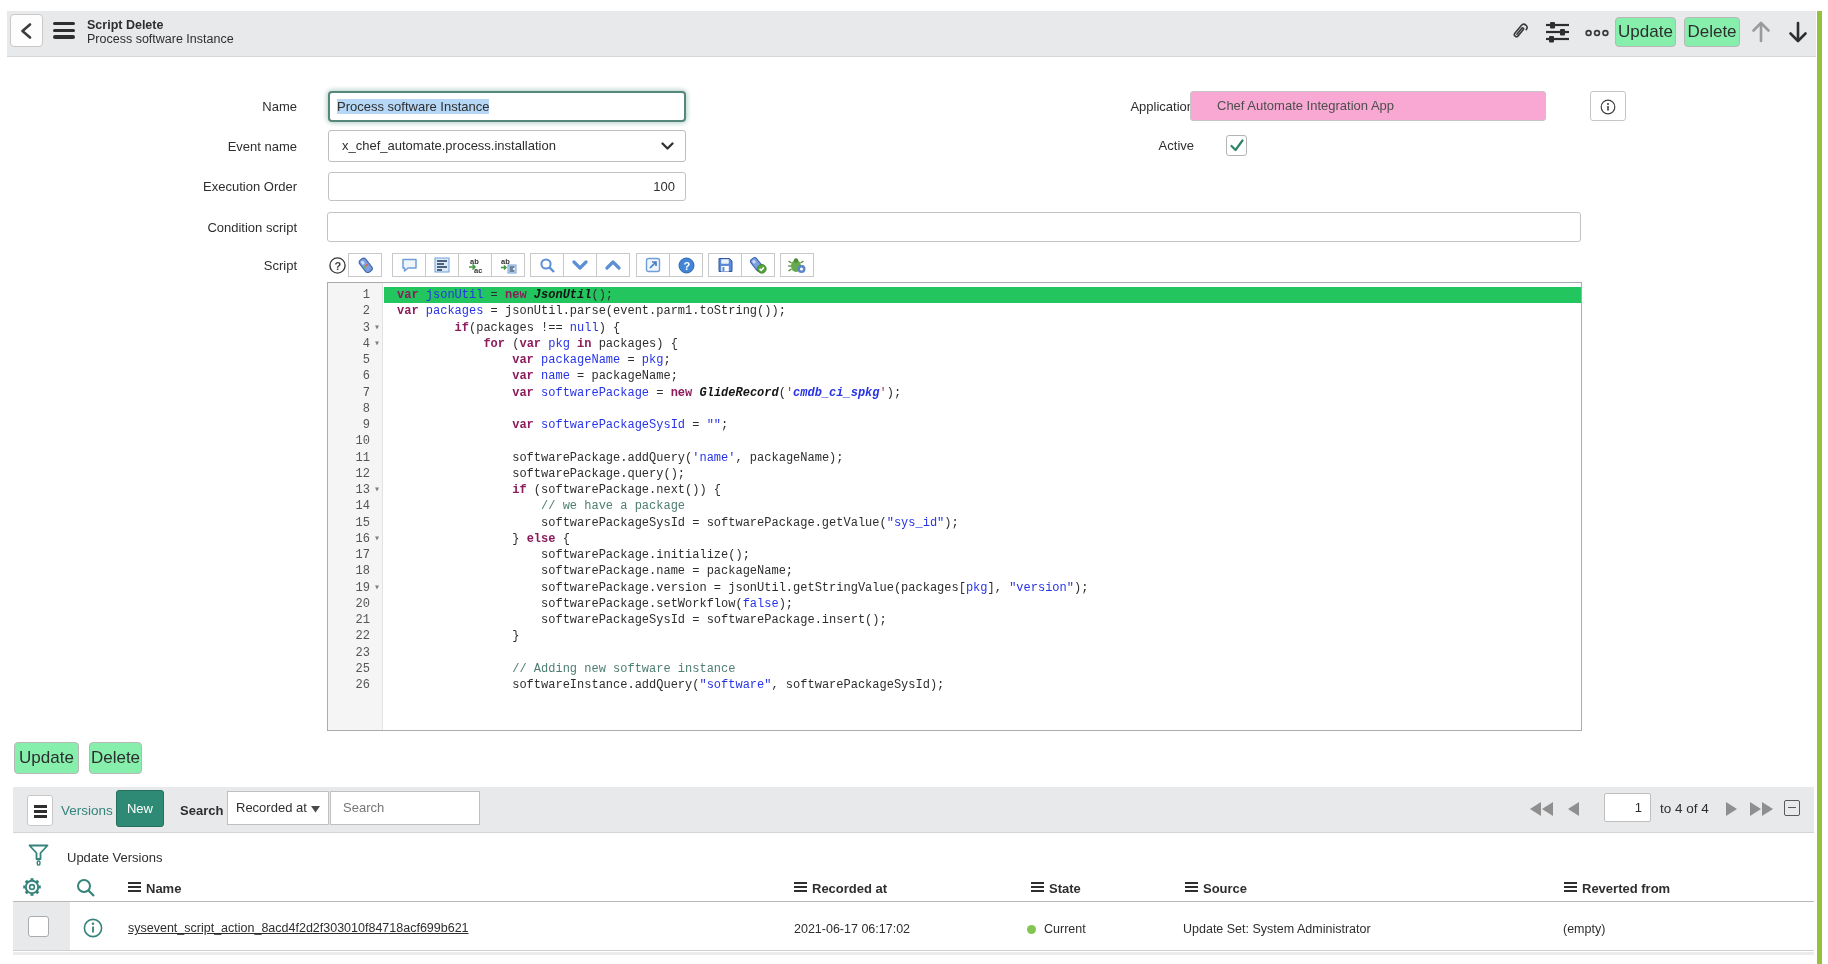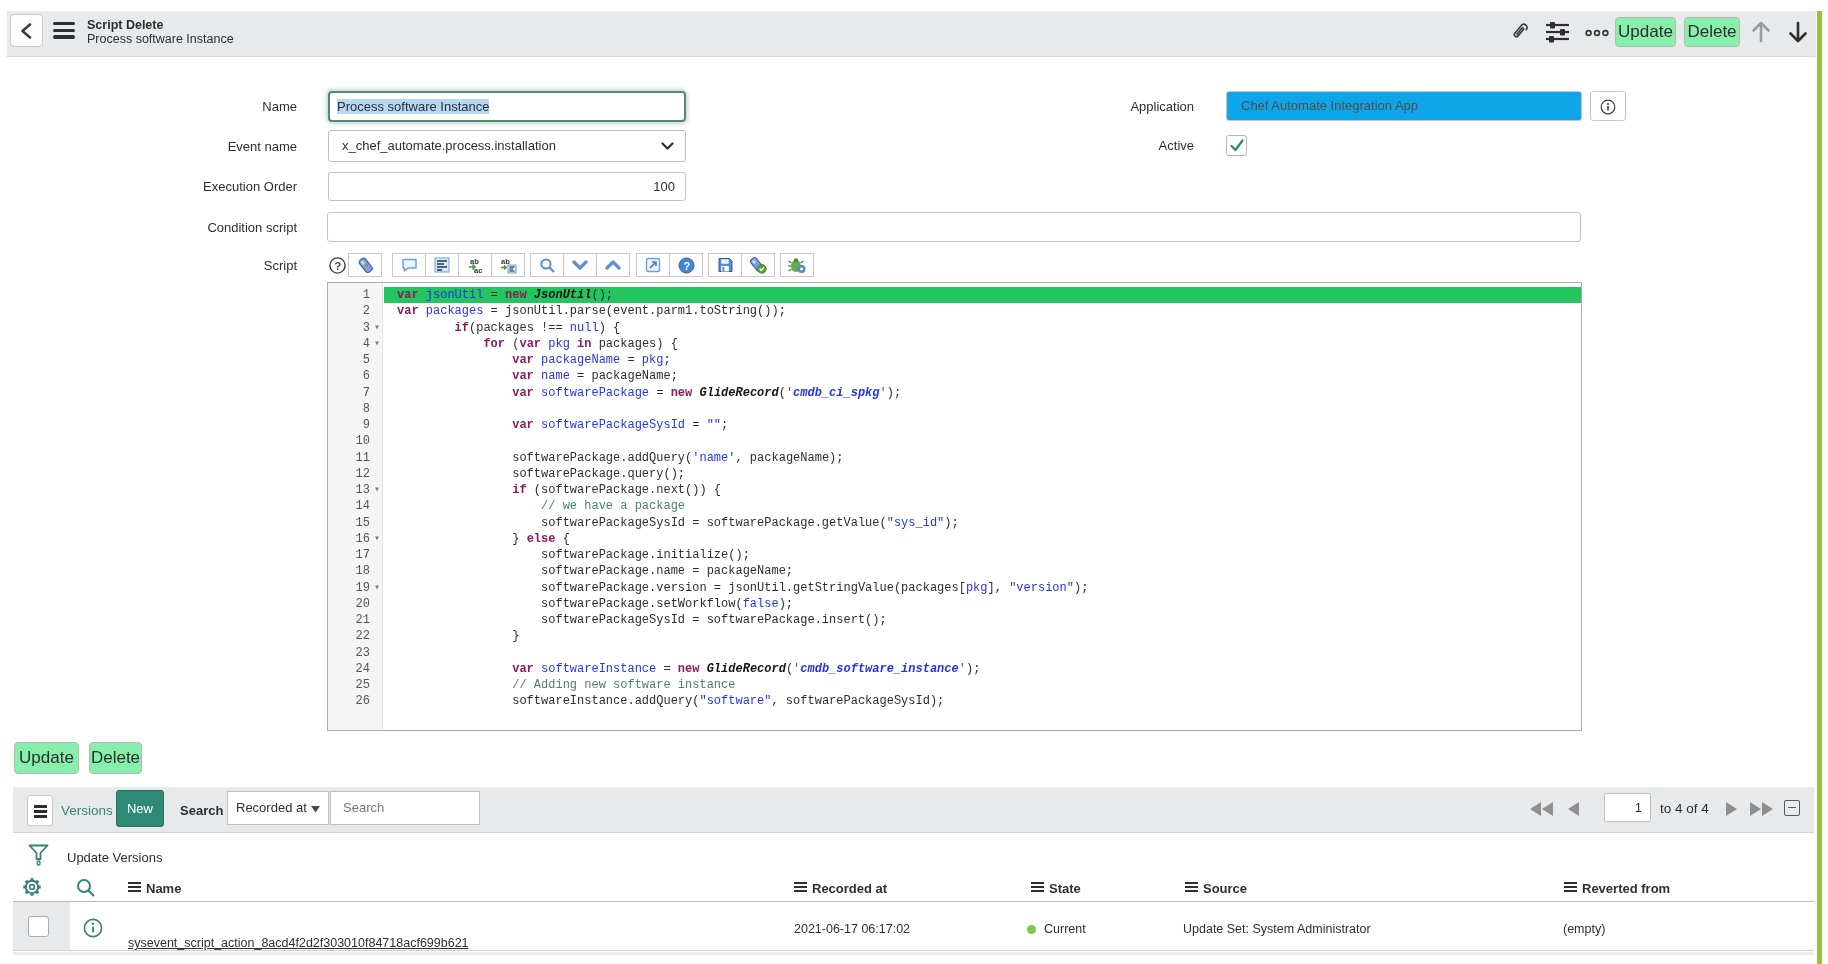--- a/index.html
+++ b/index.html
@@ -90,21 +90,21 @@
       <path d="M1.5 1.5 L6.5 6.5 L11.5 1.5" fill="none" stroke="#2e2e2e" stroke-width="2.2" stroke-linecap="round" stroke-linejoin="round"></path>
     </svg>
 </div>
 <div class="lbl" style="left:7px;top:179px">Execution Order</div>
 <div class="inp" style="left:328px;top:172px;width:358px;height:29px;line-height:27px;text-align:right;padding-right:10px">100</div>
 <div class="lbl" style="left:7px;top:220px">Condition script</div>
 <div class="inp" style="left:327px;top:212px;width:1254px;height:30px"></div>
 <div class="lbl" style="left:7px;top:258px">Script</div>
 
 <div class="lbl" style="left:904px;top:99px">Application</div>
-<div class="abs" style="left:1226px;top:91px;width:356px;height:30px;background:#0ea5e9;border:1px solid #c5c5c5;border-radius:3px;font-size:13px;line-height:28px;padding-left:14px;color:#4e4e4e">Chef Automate Integration App</div>
+<div class="abs" style="left:1190px;top:91px;width:356px;height:30px;background:#f9a8d4;border:1px solid #c5c5c5;border-radius:3px;font-size:13px;line-height:28px;padding-left:26px;color:#4e4e4e">Chef Automate Integration App</div>
 <div class="abs" style="left:1590px;top:91px;width:36px;height:30px;background:#fff;border:1px solid #c5c5c5;border-radius:3px">
  <svg class="abs" style="left:9px;top:7px" width="16" height="16" viewBox="0 0 16 16">
       <circle cx="8" cy="8" r="6.8" fill="none" stroke="#3d3d3d" stroke-width="1.2"></circle>
       <circle cx="8" cy="4.9" r="1" fill="#3d3d3d"></circle>
       <path d="M8 7 v4.4" stroke="#3d3d3d" stroke-width="1.6"></path>
     </svg>
 </div>
 <div class="lbl" style="left:904px;top:138px">Active</div>
 <div class="abs" style="left:1226px;top:135px;width:21px;height:21px;background:#fff;border:1px solid #b5b5b5;border-radius:3px">
  <svg class="abs" style="left:2px;top:2px" width="16" height="15" viewBox="0 0 16 15">
@@ -251,21 +251,20 @@
 <div class="cl"><span class="num">14</span><span class="fold"></span><span class="ct">                    <span class="c">// we have a package</span></span></div>
 <div class="cl"><span class="num">15</span><span class="fold"></span><span class="ct">                    softwarePackageSysId = softwarePackage.getValue(<span class="s">"sys_id"</span>);</span></div>
 <div class="cl"><span class="num">16</span><span class="fold">▾</span><span class="ct">                } <span class="k">else</span> {</span></div>
 <div class="cl"><span class="num">17</span><span class="fold"></span><span class="ct">                    softwarePackage.initialize();</span></div>
 <div class="cl"><span class="num">18</span><span class="fold"></span><span class="ct">                    softwarePackage.name = packageName;</span></div>
 <div class="cl"><span class="num">19</span><span class="fold">▾</span><span class="ct">                    softwarePackage.version = jsonUtil.getStringValue(packages[<span class="d">pkg</span>], <span class="s">"version"</span>);</span></div>
 <div class="cl"><span class="num">20</span><span class="fold"></span><span class="ct">                    softwarePackage.setWorkflow(<span class="d">false</span>);</span></div>
 <div class="cl"><span class="num">21</span><span class="fold"></span><span class="ct">                    softwarePackageSysId = softwarePackage.insert();</span></div>
 <div class="cl"><span class="num">22</span><span class="fold"></span><span class="ct">                }</span></div>
 <div class="cl"><span class="num">23</span><span class="fold"></span><span class="ct"></span></div>
-<div class="cl"><span class="num">24</span><span class="fold"></span><span class="ct">                <span class="k">var</span> <span class="d">softwareInstance</span> = <span class="k">new</span> <span class="cls">GlideRecord</span>(<span class="q">'</span><span class="ts">cmdb_software_instance</span><span class="q">'</span>);</span></div>
 <div class="cl"><span class="num">25</span><span class="fold"></span><span class="ct">                <span class="c">// Adding new software instance</span></span></div>
 <div class="cl"><span class="num">26</span><span class="fold"></span><span class="ct">                softwareInstance.addQuery(<span class="s">"software"</span>, softwarePackageSysId);</span></div>
 </div>
 
 <div class="btn" style="left:14px;top:742px;width:65px;height:32px;line-height:30px">Update</div>
 <div class="btn" style="left:89px;top:742px;width:53px;height:32px;line-height:30px">Delete</div>
 
 <div class="vbar">
  <div class="abs" style="left:14px;top:8px;width:26px;height:31px;background:#fff;border:1px solid #c9c9c9;border-radius:3px">
   <div class="abs" style="left:5.5px;top:9px;width:13px;height:2.6px;background:#2e2e2e"></div>
@@ -365,19 +364,19 @@
 
 <div class="abs" style="left:13px;top:901px;width:1801px;height:1px;background:#b9b9b9"></div>
 <div class="abs" style="left:13px;top:902px;width:1801px;height:49px;background:#fff;border-bottom:1px solid #cfcfcf">
   <div class="abs" style="left:0;top:0;width:57px;height:48px;background:#e8e9ea"></div>
   <div class="abs" style="left:15px;top:14px;width:21px;height:21px;background:#fff;border:1px solid #ababab;border-radius:3px"></div>
   <svg class="abs" style="left:70px;top:16px" width="20" height="20" viewBox="0 0 20 20">
       <circle cx="10" cy="10" r="8.6" fill="none" stroke="#35837a" stroke-width="1.6"></circle>
       <circle cx="10" cy="5.8" r="1.2" fill="#35837a"></circle>
       <path d="M10 8.4 v6" stroke="#35837a" stroke-width="1.8"></path>
     </svg>
-  <div class="abs" style="left:115px;top:34px;font-size:12.5px;text-decoration:underline;color:#2e2e2e">sysevent_script_action_8acd4f2d2f303010f84718acf699b621</div>
+  <div class="abs" style="left:115px;top:19px;font-size:12.5px;text-decoration:underline;color:#2e2e2e">sysevent_script_action_8acd4f2d2f303010f84718acf699b621</div>
   <div class="abs" style="left:781px;top:20px;font-size:12.5px">2021-06-17 06:17:02</div>
   <div class="abs" style="left:1014px;top:23px;width:9px;height:9px;border-radius:50%;background:#84c551"></div>
   <div class="abs" style="left:1031px;top:20px;font-size:12.5px">Current</div>
   <div class="abs" style="left:1170px;top:20px;font-size:12.5px;">Update Set: System Administrator</div>
   <div class="abs" style="left:1550px;top:20px;font-size:12.5px">(empty)</div>
 </div>
 <div class="abs" style="left:13px;top:952px;width:1801px;height:3px;background:#ececec"></div>
 </body></html>

